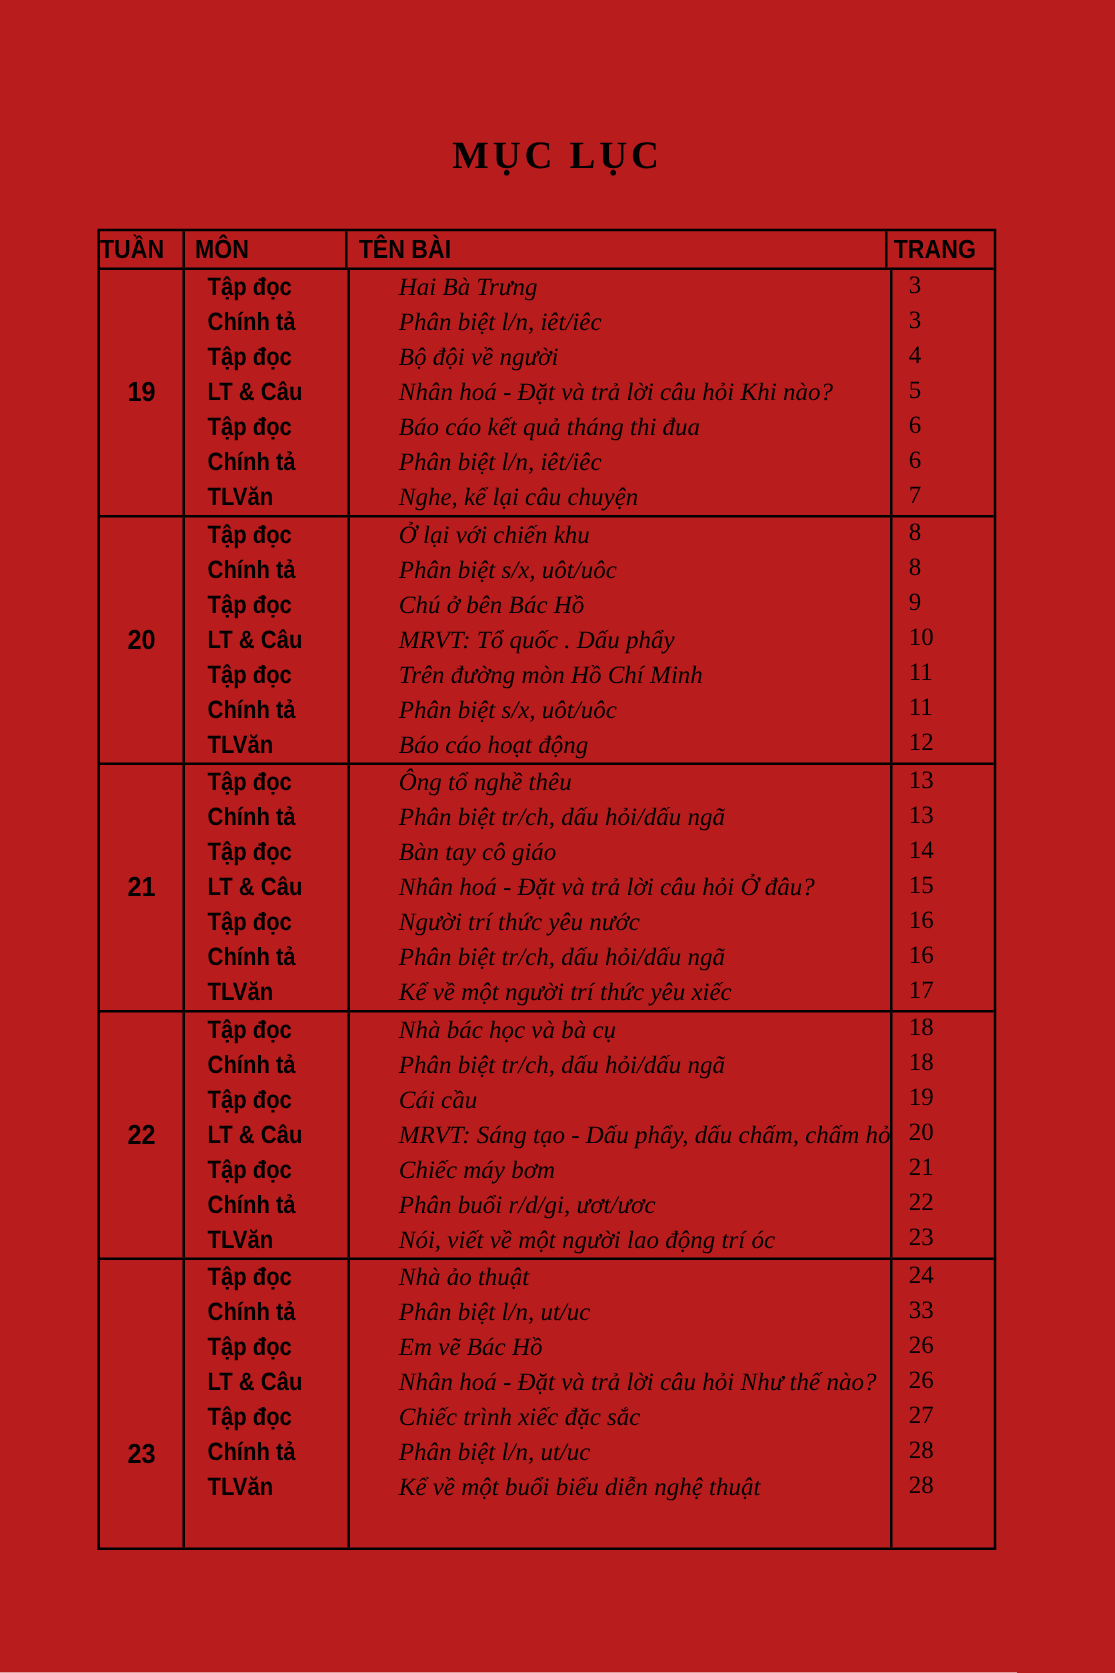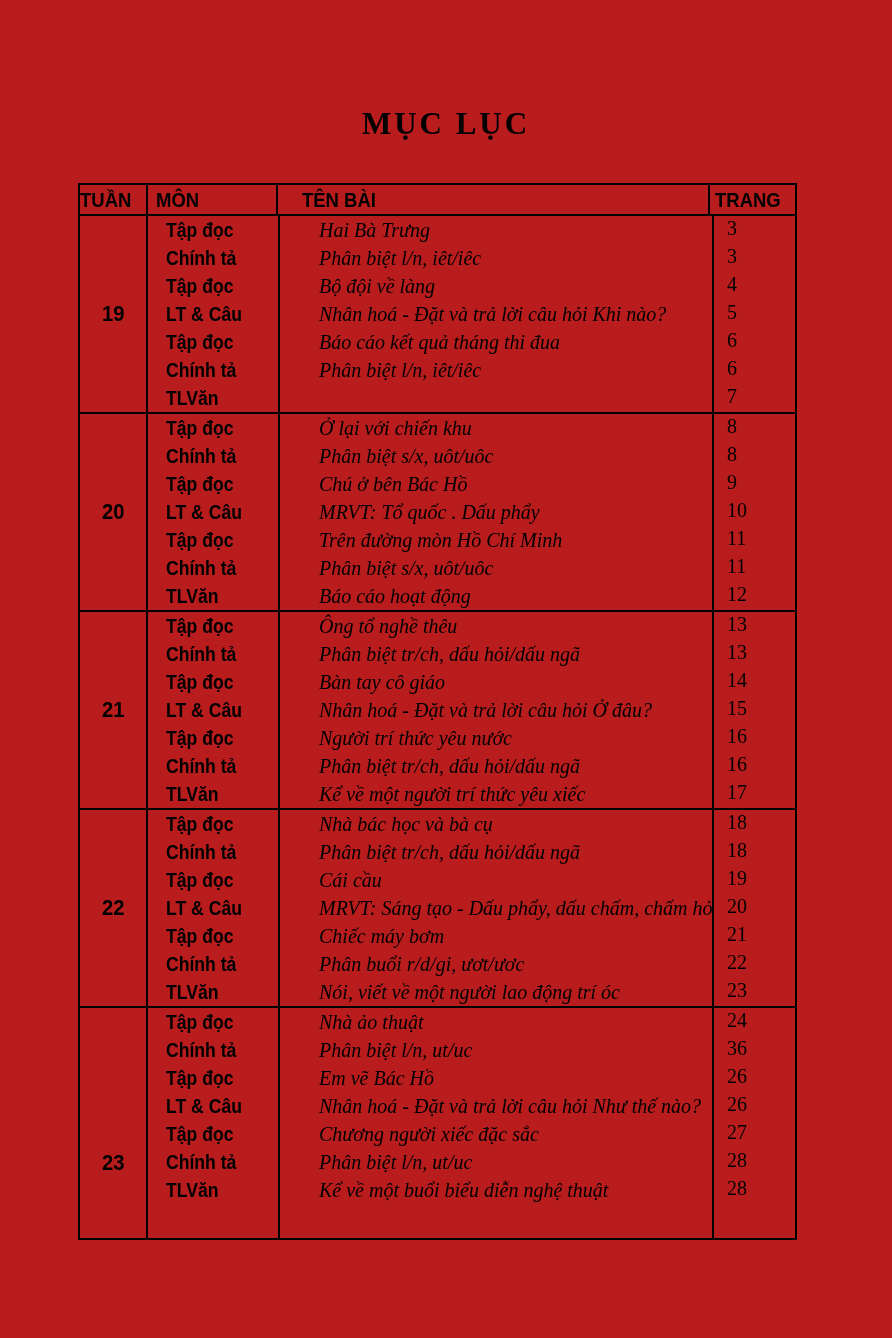--- a/index.html
+++ b/index.html
@@ -35,21 +35,21 @@
     font-family: "Liberation Sans", sans-serif;
     font-weight: bold;
     font-size: 21px;
     display: flex;
     align-items: center;
     overflow: hidden;
     white-space: nowrap;
   }
   .h-week  { width: 66px;  justify-content: flex-start; border-right: 2px solid #000000; }
   .h-subj  { width: 130px; padding-left: 8px; box-sizing: border-box; border-right: 2px solid #000000; text-align: center; }
-  .h-title { width: 432px; padding-left: 24px; box-sizing: border-box; border-right: 2px solid #000000; }
+  .h-title { width: 432px; padding-left: 9px; box-sizing: border-box; border-right: 2px solid #000000; }
   .h-page  { width: 81px;  padding-left: 5px; box-sizing: border-box; }
   .cond { display: inline-block; transform: scaleX(0.88); transform-origin: 0 50%; white-space: nowrap; }
 
   .week-block { display: flex; min-height: 196px; border-bottom: 2px solid #000000; }
   .week-block:last-child { border-bottom: none; min-height: 230px; }
 
   .col { display: flex; flex-direction: column; }
   .col-week  { width: 66px;  border-right: 2px solid #000000; align-items: center; justify-content: center; }
   .col-subject { width: 130px; border-right: 2px solid #000000; }
   .col-title { width: 432px; border-right: 2px solid #000000; }
@@ -138,24 +138,25 @@
             <div class="rcell subject-cell">
               <span class="cond">Chính tả</span>
             </div>
             <div class="rcell subject-cell">
               <span class="cond">TLVăn</span>
             </div>
           </div>
     <div class="col col-title">
             <div class="rcell title-cell">Hai Bà Trưng</div>
             <div class="rcell title-cell">Phân biệt l/n, iêt/iêc</div>
-            <div class="rcell title-cell">Bộ đội về làng</div>
+            <div class="rcell title-cell">Bộ đội về người</div>
             <div class="rcell title-cell">Nhân hoá - Đặt và trả lời câu hỏi Khi nào?</div>
             <div class="rcell title-cell">Báo cáo kết quả tháng thi đua</div>
             <div class="rcell title-cell">Phân biệt l/n, iêt/iêc</div>
+            <div class="rcell title-cell">Nghe, kể lại câu chuyện</div>
           </div>
     <div class="col col-page">
             <div class="rcell page-cell">3</div>
             <div class="rcell page-cell">3</div>
             <div class="rcell page-cell">4</div>
             <div class="rcell page-cell">5</div>
             <div class="rcell page-cell">6</div>
             <div class="rcell page-cell">6</div>
             <div class="rcell page-cell">7</div>
           </div>
@@ -327,27 +328,27 @@
             </div>
             <div class="rcell subject-cell">
               <span class="cond">TLVăn</span>
             </div>
           </div>
     <div class="col col-title">
             <div class="rcell title-cell">Nhà ảo thuật</div>
             <div class="rcell title-cell">Phân biệt l/n, ut/uc</div>
             <div class="rcell title-cell">Em vẽ Bác Hồ</div>
             <div class="rcell title-cell">Nhân hoá - Đặt và trả lời câu hỏi Như thế nào?</div>
-            <div class="rcell title-cell">Chương người xiếc đặc sắc</div>
+            <div class="rcell title-cell">Chiếc trình xiếc đặc sắc</div>
             <div class="rcell title-cell">Phân biệt l/n, ut/uc</div>
             <div class="rcell title-cell">Kể về một buổi biểu diễn nghệ thuật</div>
           </div>
     <div class="col col-page">
             <div class="rcell page-cell">24</div>
-            <div class="rcell page-cell">36</div>
+            <div class="rcell page-cell">33</div>
             <div class="rcell page-cell">26</div>
             <div class="rcell page-cell">26</div>
             <div class="rcell page-cell">27</div>
             <div class="rcell page-cell">28</div>
             <div class="rcell page-cell">28</div>
           </div>
   </div>
 </div>
   </div>
 

